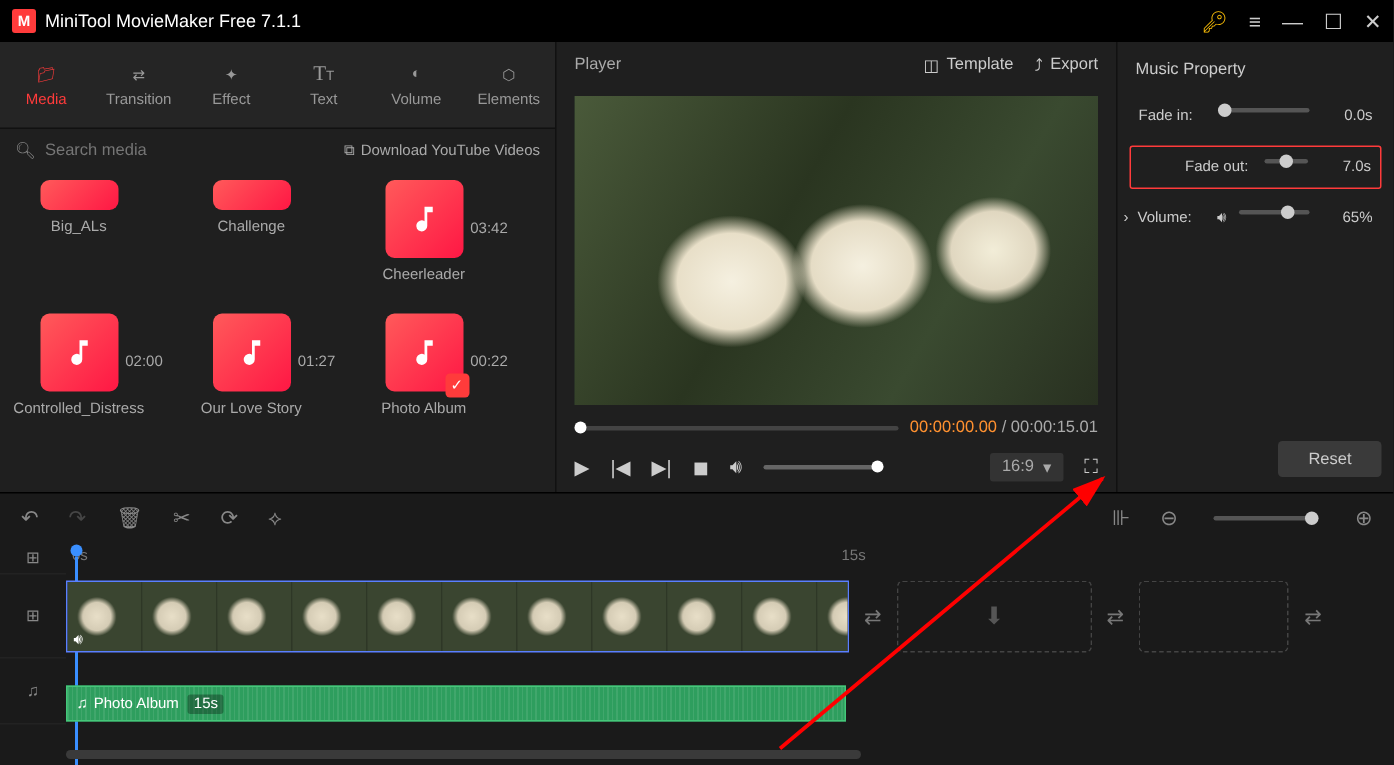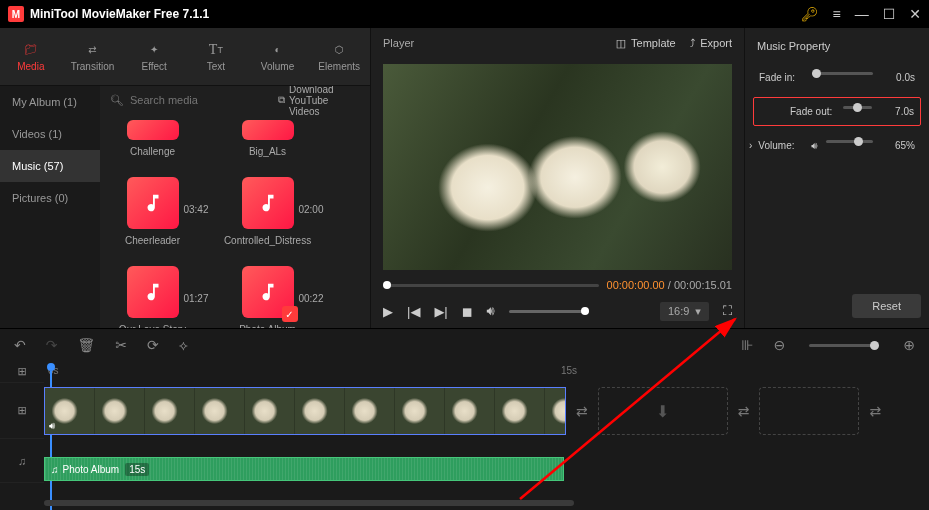--- a/index.html
+++ b/index.html
@@ -1,19 +1,19 @@
 <!DOCTYPE html>
 <html><head>
 <meta charset="utf-8">
 <style>
 * { margin: 0; padding: 0; box-sizing: border-box; font-family: Arial, sans-serif; user-select: none; }
 body { background: #1a1a1a; color: #aaa; font-size: 11px; width: 929px; height: 510px; overflow: hidden; display: flex; flex-direction: column; }
 .titlebar { height: 28px; background: #000; display: flex; align-items: center; padding: 0 8px; color: #fff; }
 .logo { width: 16px; height: 16px; background: #ff3b3b; border-radius: 2px; display: flex; align-items: center; justify-content: center; font-size: 10px; font-weight: bold; margin-right: 6px; }
-.title { font-size: 12px; font-weight: bold; flex: 1; }
+.title { font-size: 12px; font-weight: normal; flex: 1; }
 .winbtns { display: flex; gap: 14px; align-items: center; }
 .winbtn { cursor: pointer; font-size: 14px; color: #ccc; }
 .key { color: #ffc107; }
 
 .upper { display: flex; height: 300px; }
 .leftpanel { width: 370px; display: flex; flex-direction: column; background: #1f1f1f; }
 .toolbar { height: 58px; background: #252525; display: flex; border-bottom: 1px solid #111; }
 .tool { flex: 1; display: flex; flex-direction: column; align-items: center; justify-content: center; gap: 3px; cursor: pointer; color: #999; font-size: 10px; }
 .tool.active { color: #ff3b3b; }
 .ticon { width: 20px; height: 16px; display: flex; align-items: center; justify-content: center; }
@@ -131,43 +131,37 @@
       <div class="tool">
           <div class="ticon">◐</div>
           <span>Volume</span>
         </div>
       <div class="tool">
           <div class="ticon">⬡</div>
           <span>Elements</span>
         </div>
     </div>
     <div class="leftcontent">
-      <div class="sidebar">
-        <div class="sitem">My Album (1)</div>
-        <div class="sitem">Videos (1)</div>
-        <div class="sitem active">Music (57)</div>
-        <div class="sitem">Pictures (0)</div>
-      </div>
       <div class="gallery">
         <div class="ghdr">
           <span>🔍︎</span>
           <input placeholder="Search media" style="">
           <span class="dlbtn">
               <span>⧉</span>
               <span>Download YouTube Videos</span>
             </span>
         </div>
         <div class="grid">
           <div class="titem">
               <div class="thumb short"></div>
+              <div class="tname">Big_ALs</div>
+            </div>
+          <div class="titem">
+              <div class="thumb short"></div>
               <div class="tname">Challenge</div>
-            </div>
-          <div class="titem">
-              <div class="thumb short"></div>
-              <div class="tname">Big_ALs</div>
             </div>
           <div class="titem">
               <div class="thumb">
                 <svg class="note" viewBox="0 0 24 24">
                   <path d="M12 3v10.55A4 4 0 1 0 14 17V7h4V3h-6z"></path>
                 </svg>
                 <span class="dur">03:42</span>
               </div>
               <div class="tname">Cheerleader</div>
             </div>

